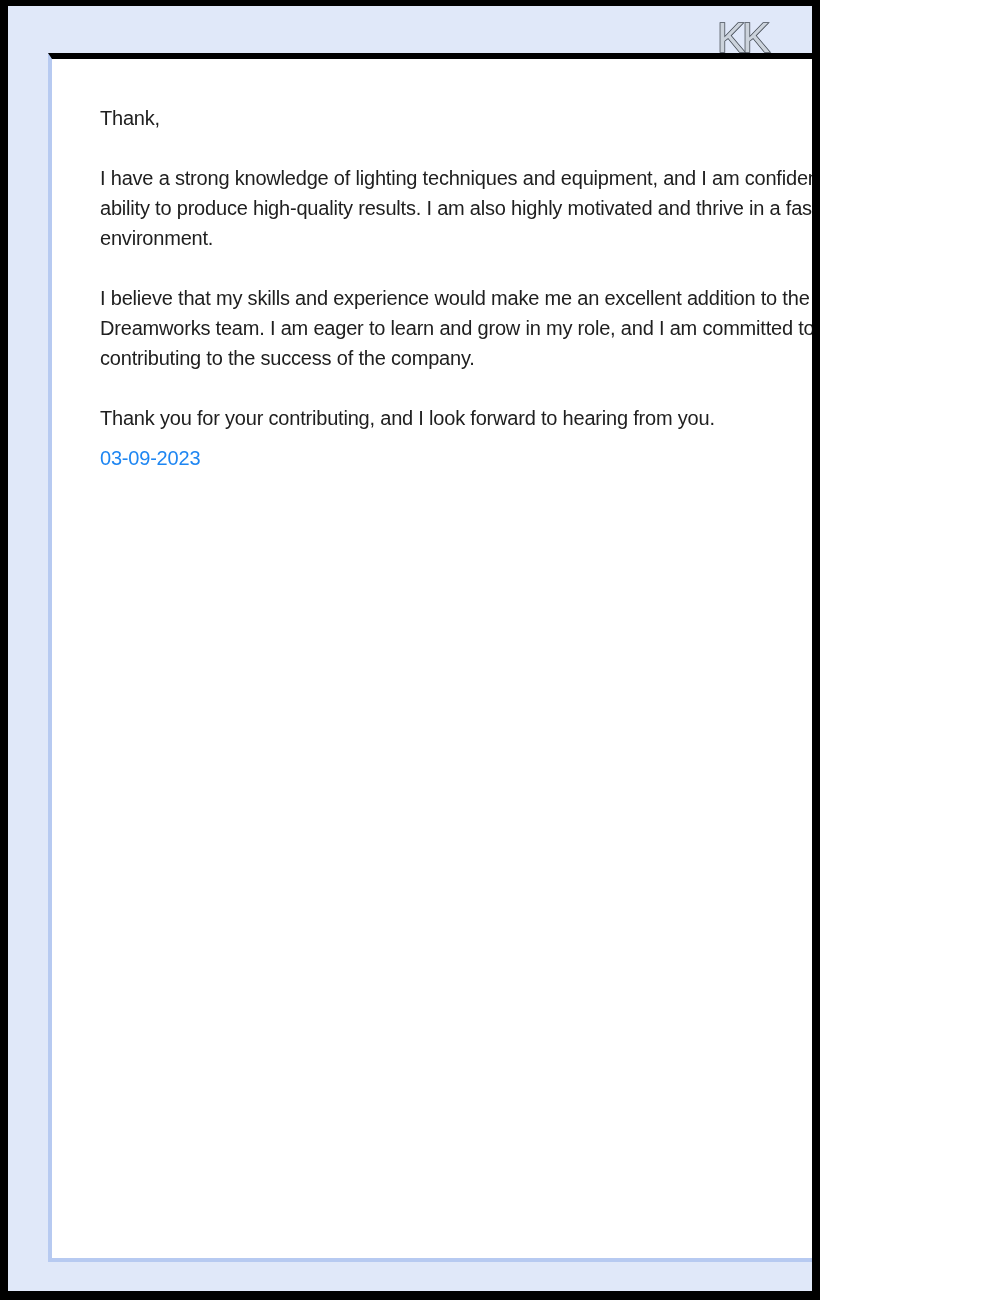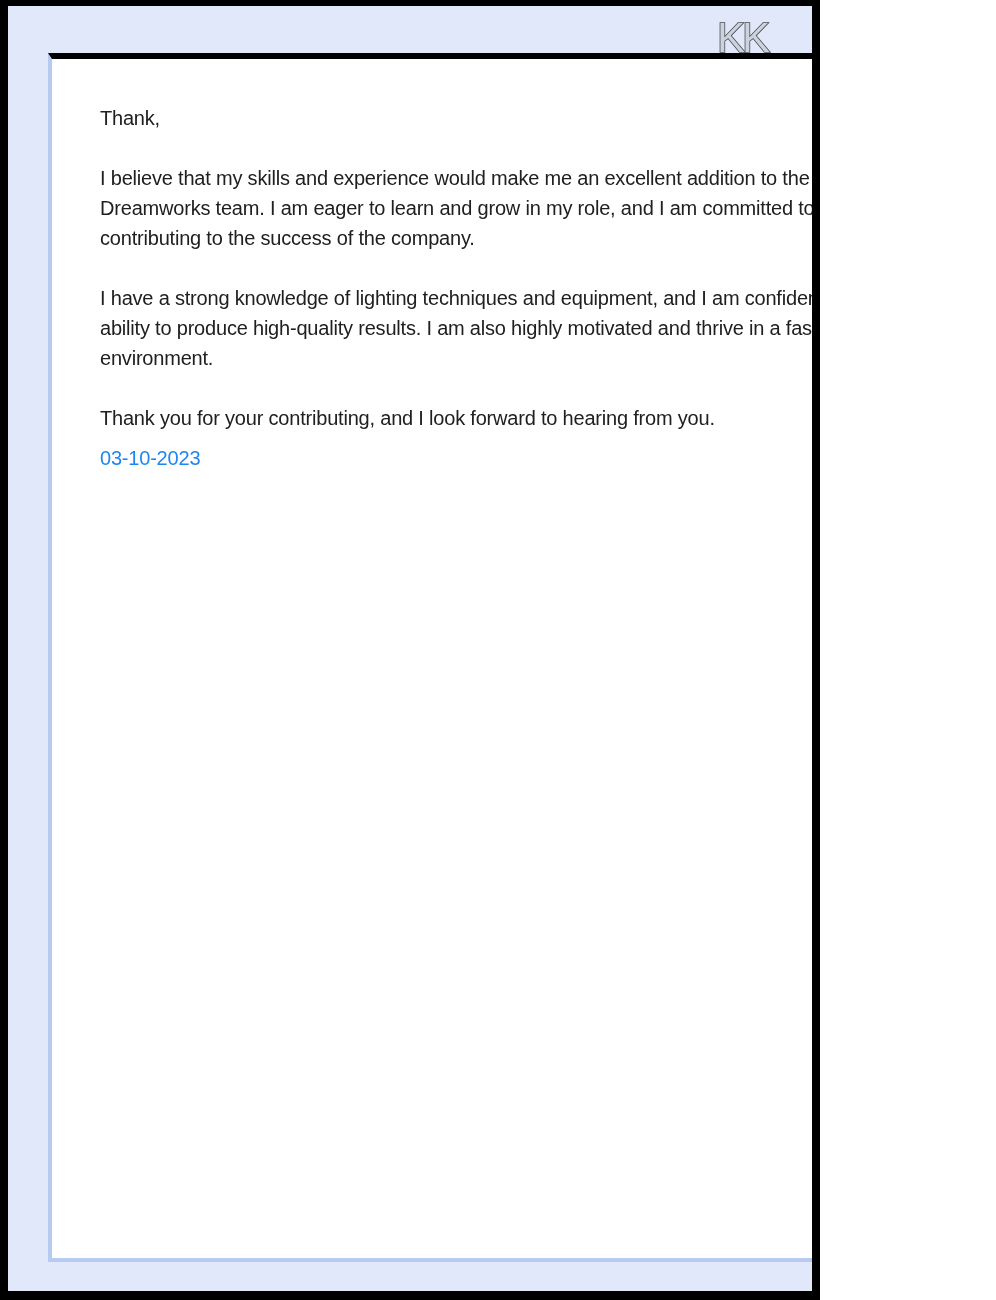--- a/index.html
+++ b/index.html
@@ -66,26 +66,26 @@
   <svg class="brand-logo" viewBox="0 0 60 44" xmlns="http://www.w3.org/2000/svg" aria-hidden="true">
     <text x="30" y="36" text-anchor="middle" font-family="Liberation Sans, sans-serif" font-size="42" letter-spacing="-3" fill="#ccd3dc" stroke="#454c55" stroke-width="1.6" style="paint-order: stroke;">KK</text>
   </svg>
 
   <div class="sheet">
     <div class="content">
 
       <p class="para">Thank,</p>
 
 
+      <p class="para">I have a strong knowledge of lighting techniques and equipment, and I am confident in my ability to produce high-quality results. I am also highly motivated and thrive in a fast-paced environment.</p>
+
       <p class="para">I believe that my skills and experience would make me an excellent addition to the Dreamworks team. I am eager to learn and grow in my role, and I am committed to contributing to the success of the company.</p>
-
-      <p class="para">I have a strong knowledge of lighting techniques and equipment, and I am confident in my ability to produce high-quality results. I am also highly motivated and thrive in a fast-paced environment.</p>
 
       <p class="para tight">Thank you for your contributing, and I look forward to hearing from you.</p>
 
-      <p class="date-line">03-10-2023</p>
+      <p class="date-line">03-09-2023</p>
 
     </div>
 
     <a class="footer-link">Lazyapply.com</a>
   </div>
 
 </div>
 
 </body></html>

